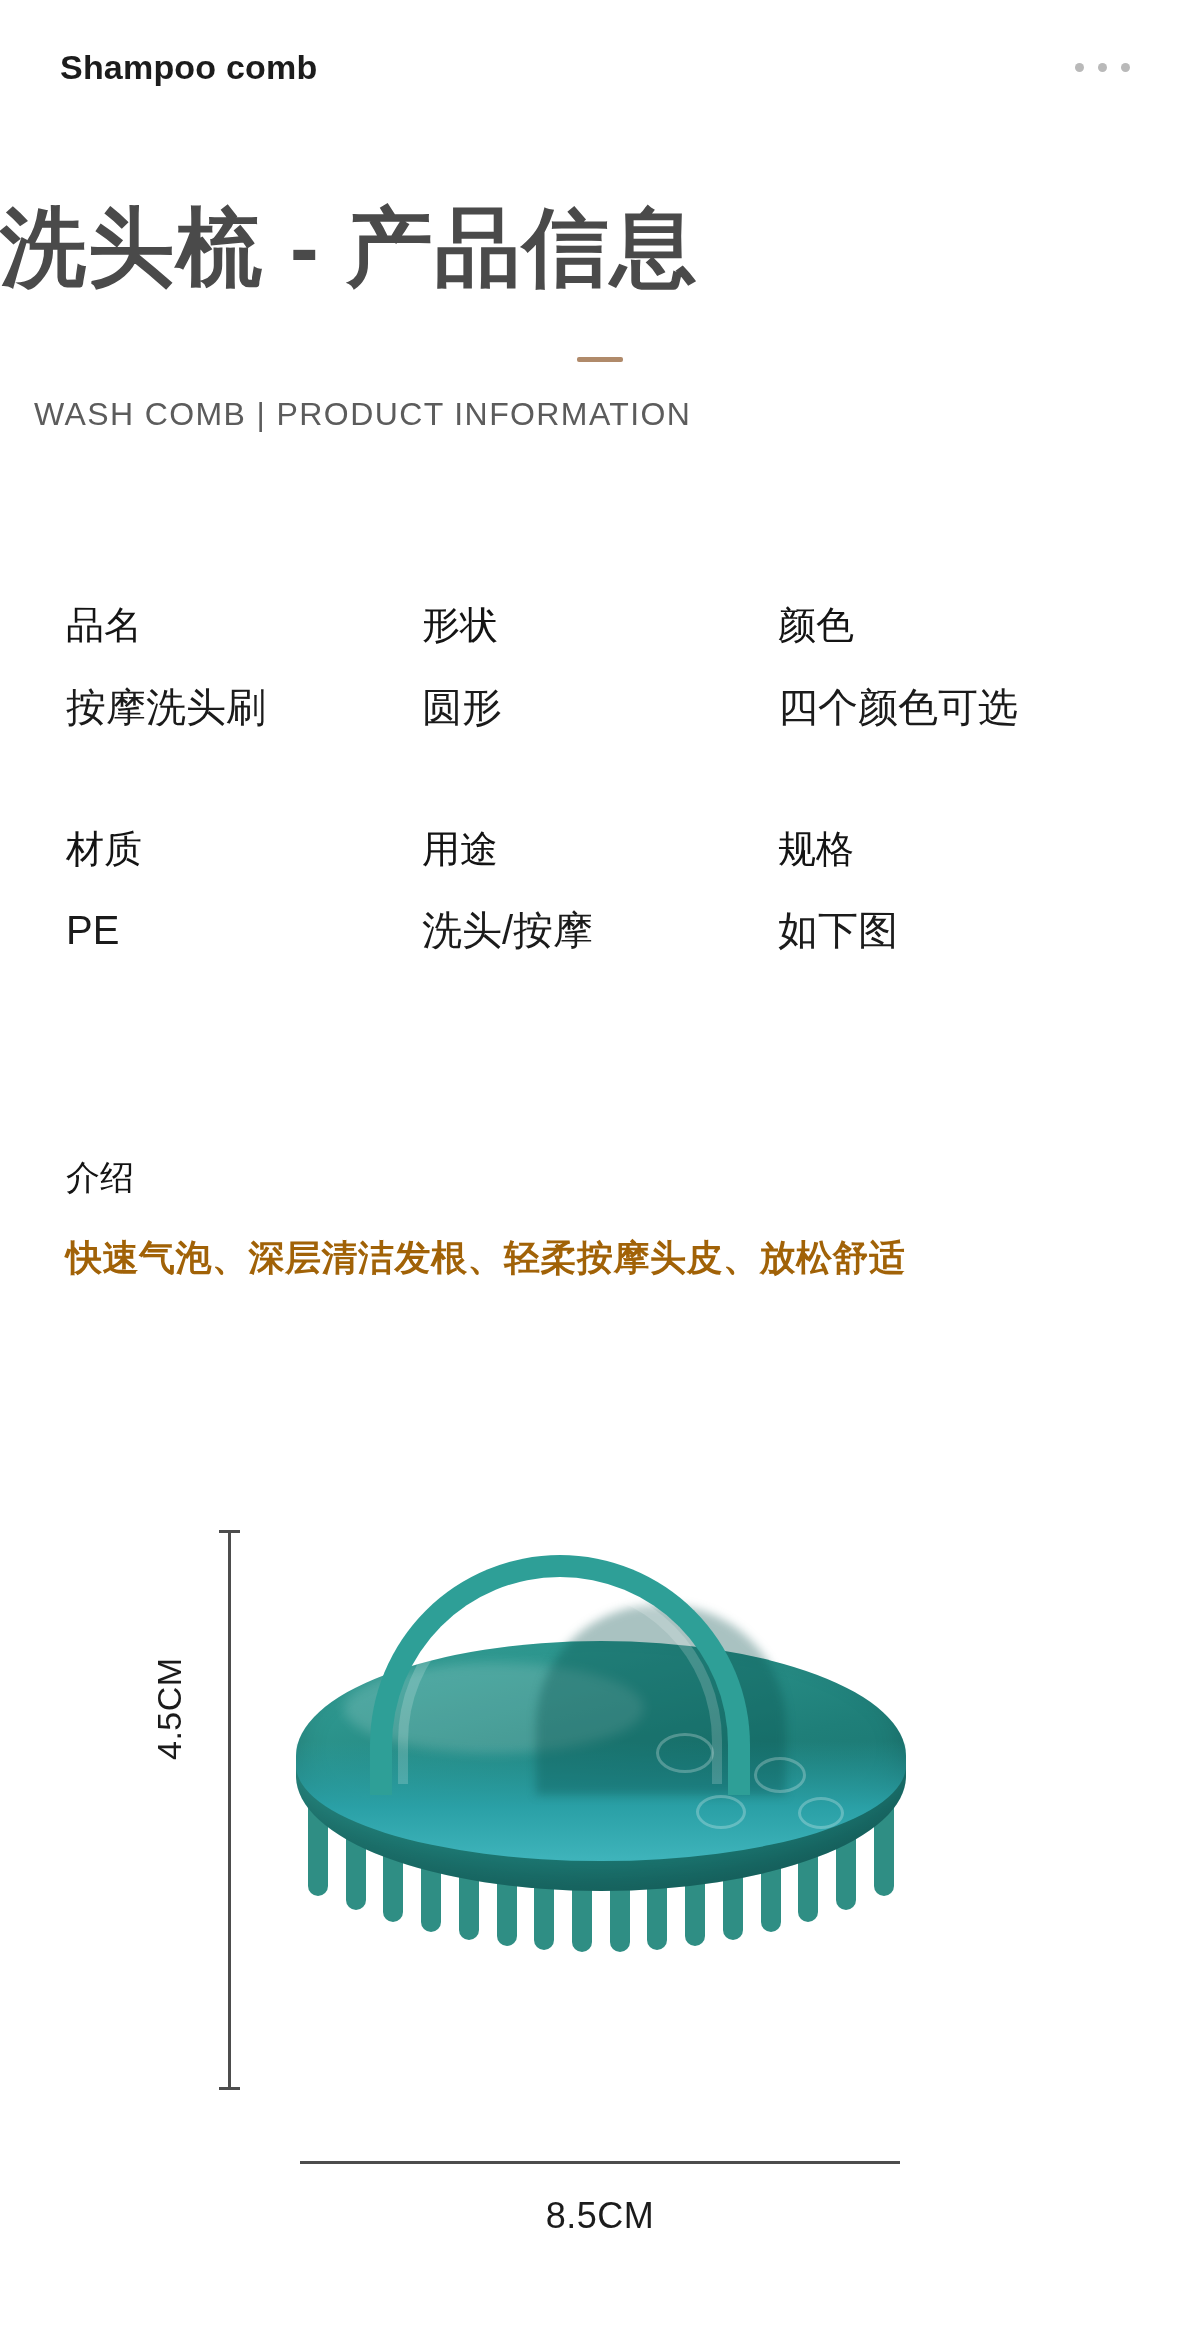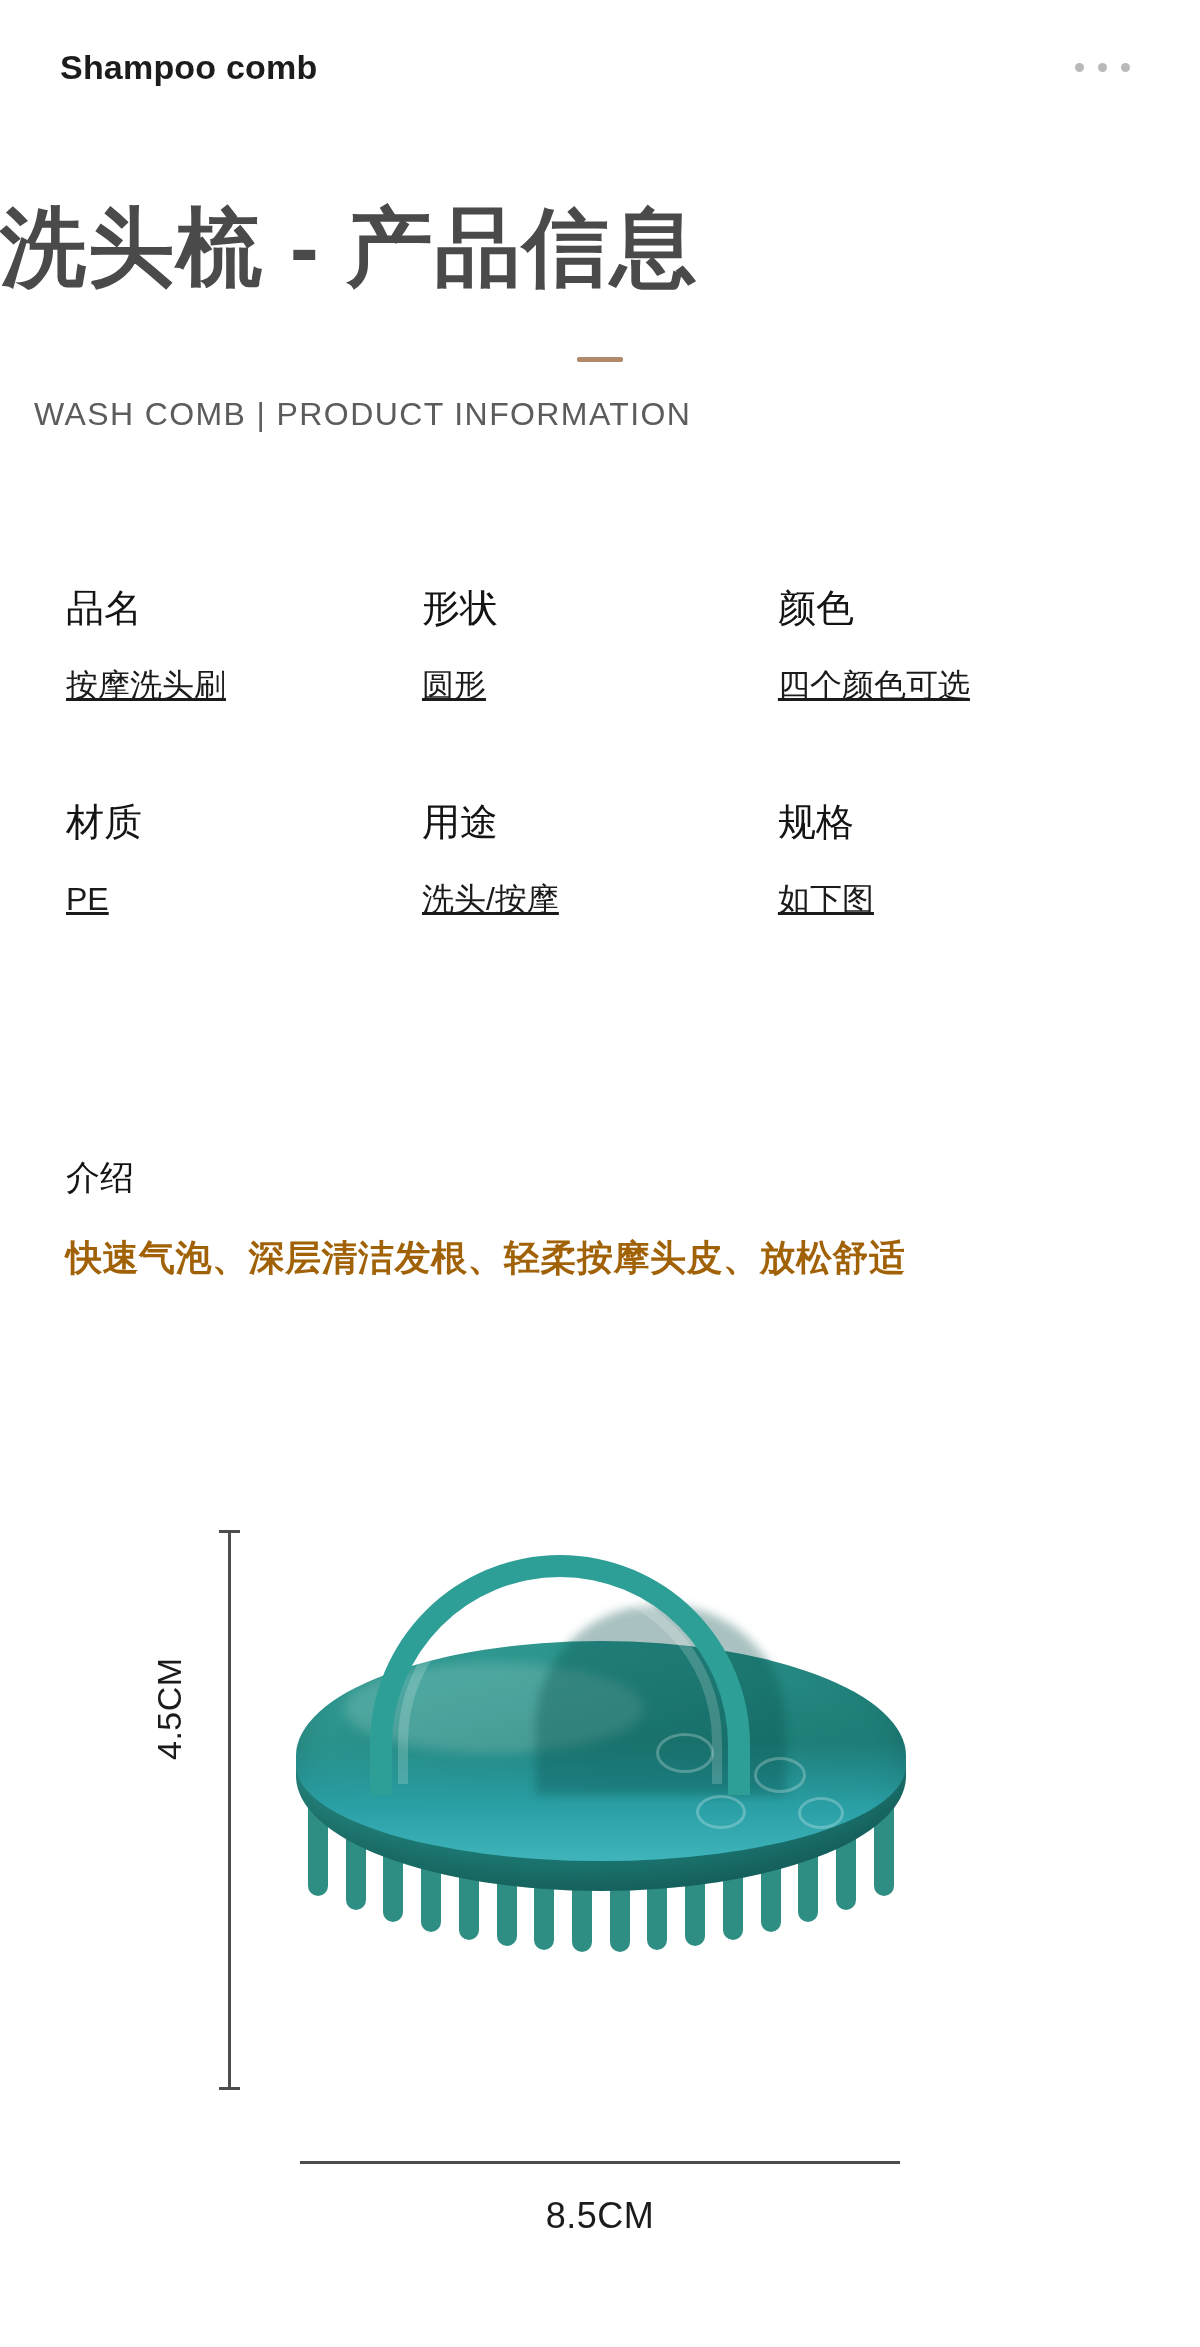--- a/index.html
+++ b/index.html
@@ -77,21 +77,21 @@
     font-size: 32px;
     letter-spacing: 1.4px;
     color: #5c5c5c;
     font-weight: 400;
     padding-left: 34px;
   }
 
   
   .spec-grid {
     position: absolute;
-    top: 586px;
+    top: 603px;
     left: 66px;
     width: 1068px;
   }
   .spec-row {
     display: flex;
     margin-bottom: 96px;
   }
   .spec-row:last-child { margin-bottom: 0; }
   .spec-cell {
     width: 33.33%;
@@ -99,25 +99,24 @@
     padding-right: 20px;
   }
   .spec-label {
     font-size: 38px;
     font-weight: 500;
     color: #141414;
     line-height: 1.2;
     margin-bottom: 34px;
   }
   .spec-value {
-    font-size: 32px;
+    font-size: 40px;
     font-weight: 400;
     color: #1b1b1b;
     line-height: 1.2;
-    text-decoration: underline;
   }
 
   
   .intro-block {
     position: absolute;
     top: 1155px;
     left: 66px;
     width: 1090px;
   }
   .intro-label {

